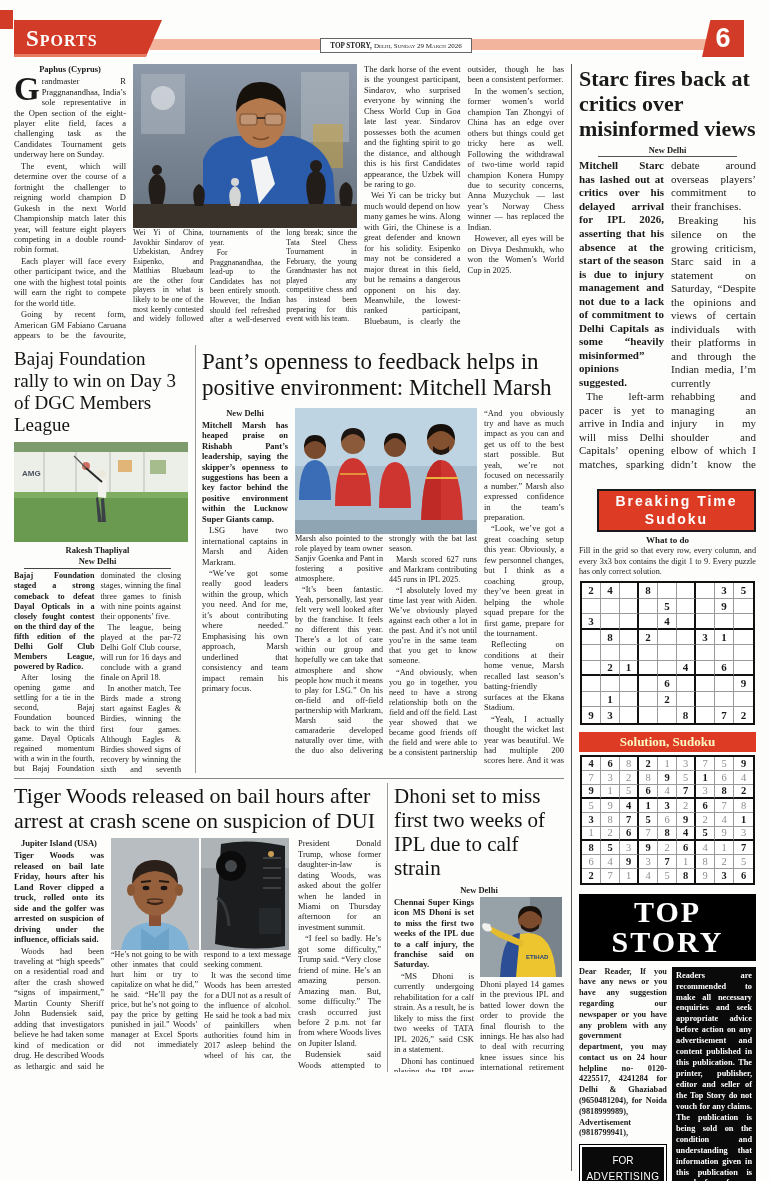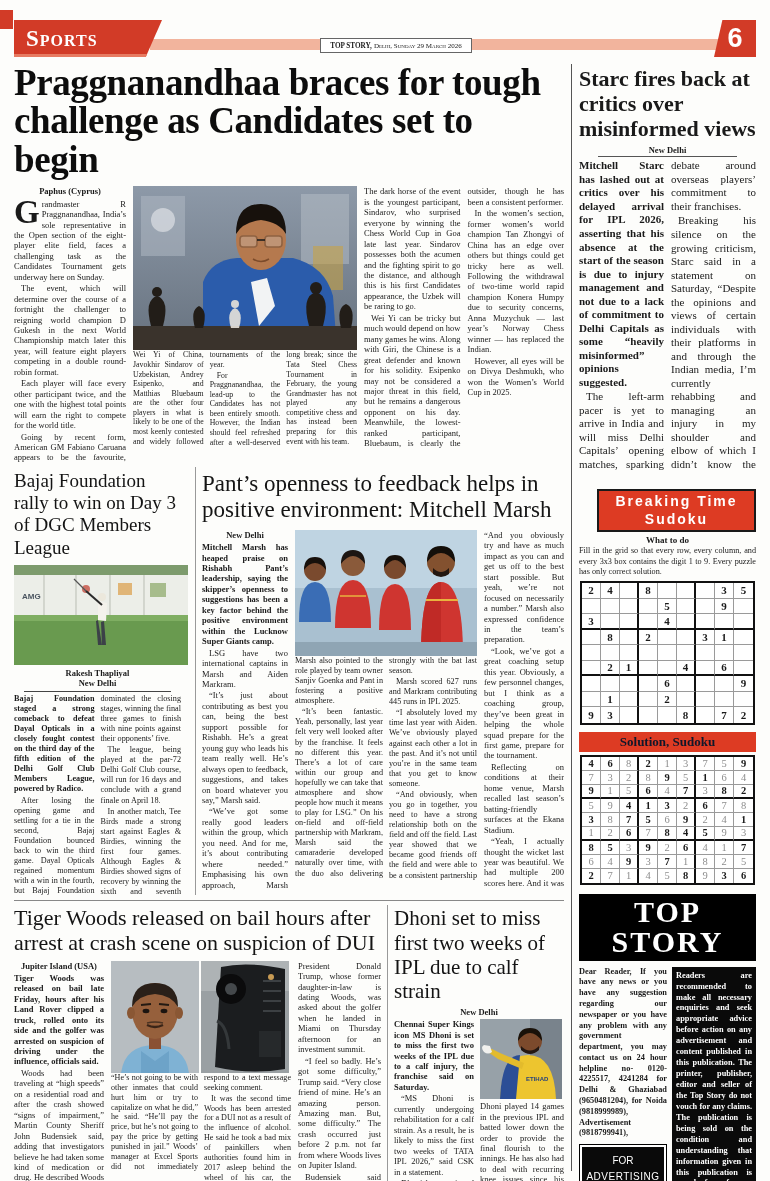--- a/index.html
+++ b/index.html
@@ -1,21 +1,21 @@
 <!DOCTYPE html>
 <html><head>
 <meta charset="utf-8">
 <style>
   * { margin:0; padding:0; box-sizing:border-box; }
   html,body { background:#e8e8e8; }
   .page { position:relative; width:770px; height:1181px; background:#fdfdfb; margin:0 auto;
           font-family:"Liberation Serif", serif; color:#1a1a1a; overflow:hidden; }
 
   
-  .masthead { position:absolute; top:8px; left:0; right:0; height:54px; }
+  .masthead { position:absolute; top:8px; left:0; right:12px; height:54px; }
   .corner-mark { position:absolute; left:0; top:2px; width:13px; height:19px; background:#d23b27; }
   .top-bar { position:absolute; left:150px; right:22px; top:31px; height:11px; background:#f2b49d; }
   .sports-banner { position:absolute; left:14px; top:12px; width:148px; height:37px; background:#d23b27;
       clip-path:polygon(0 0,100% 0,89% 100%,0 100%); color:#fff; display:flex; align-items:center;
       padding-left:12px; font-variant:small-caps; font-weight:bold; font-size:23px; letter-spacing:1px; }
   .sports-banner::after { content:""; position:absolute; left:0; bottom:0; width:100%; height:3px; background:#e77b62; }
   .issue-box { position:absolute; left:320px; top:30px; width:152px; height:15px; background:#fff;
       border:1px solid #666; display:flex; align-items:center; justify-content:center; font-size:7px;
       font-variant:small-caps; white-space:nowrap; }
   .issue-box b { font-size:7.2px; margin-right:2px; }
@@ -98,21 +98,21 @@
   .grid { display:grid; grid-template-columns:repeat(9,19px); border:2px solid #111; width:175px; margin:0 auto; background:#fff; }
   .grid .cell { display:flex; align-items:center; justify-content:center; font-weight:bold; font-size:11px;
       border-right:1px solid #9a9a9a; border-bottom:1px solid #9a9a9a; }
   .grid.puzzle .cell { height:15.5px; }
   .grid.solution .cell { height:14px; font-size:10.5px; }
   .grid .cell.br { border-right:2px solid #111; }
   .grid .cell.bb { border-bottom:2px solid #111; }
   .grid .cell.er { border-right:none; }
   .grid .cell.eb { border-bottom:none; }
   .grid .cell.lt { color:#8d8d8d; font-weight:normal; }
-  .sol-banner { background:#dd3b23; color:#0f172a; text-align:center; font-weight:bold; font-size:13px;
+  .sol-banner { background:#dd3b23; color:#fef9c3; text-align:center; font-weight:bold; font-size:13px;
       padding:2px 0; margin:7px 0 3px;font-family:Liberation Serif, serif; }
 
   .topstory { margin-top:9px; }
   .ts-banner { background:#000; color:#fff; text-align:center; font-weight:bold; font-size:30px;
       letter-spacing:2px; padding:3px 0 4px; line-height:1; }
   .ts-body { display:flex; gap:5px; margin-top:6px; height:252px; overflow:hidden; }
   .ts-left { width:88px; flex:none; }
   .ts-left p { font-size:8.3px; font-weight:bold; text-align:justify; line-height:1.3; }
   .ad-box { border:1px solid #000; background:#fff; padding:2px; margin-top:5px; }
   .ad-inner { background:#0a0a0a; color:#fff; text-align:center; padding:6px 2px;
@@ -144,21 +144,20 @@
       <span> Delhi, Sunday 29 March 2026</span>
     </div>
     <div class="page-num">6</div>
   </header>
 
   <div class="content">
 
     <div class="main-col">
 
       <section>
-        <h1 class="headline">Praggnanandhaa braces for tough challenge as Candidates set to begin</h1>
         <div class="lead-body">
           <div class="lead-colA">
             <div class="dl">Paphus (Cyprus)</div>
             <div class="plist">
                 <p>Grandmaster R Praggnanandhaa, India’s sole representative in the Open section of the eight-player elite field, faces a challenging task as the Candidates Tournament gets underway here on Sunday.</p>
                 <p>The event, which will determine over the course of a fortnight the challenger to reigning world champion D Gukesh in the next World Championship match later this year, will feature eight players competing in a double round-robin format.</p>
                 <p>Each player will face every other participant twice, and the one with the highest total points will earn the right to compete for the world title.</p>
                 <p>Going by recent form, American GM Fabiano Caruana appears to be the favourite, ahead of compatriot Hikaru Nakamura, who qualified through his rating. Dutch Grandmaster Anish Giri has also been in good form and is one to watch; if he gets going, he will be a formidable contender.</p>
               </div>
           </div>
@@ -254,21 +253,20 @@
         </section>
 
         <section class="pant">
           <h2 class="sub-head">Pant’s openness to feedback helps in positive environment: Mitchell Marsh</h2>
           <div class="pant-body">
             <div class="pant-colA">
               <div class="dl">New Delhi</div>
               <div class="plist lede">
                   <p>Mitchell Marsh has heaped praise on Rishabh Pant’s leadership, saying the skipper’s openness to suggestions has been a key factor behind the positive environment within the Lucknow Super Giants camp.</p>
                   <p>LSG have two international captains in Marsh and Aiden Markram.</p>
-                  <p>“It’s just about contributing as best you can, being the best support possible for Rishabh. He’s a great young guy who leads his team really well. He’s always open to feedback, suggestions, and takes on board whatever you say,” Marsh said.</p>
                   <p>“We’ve got some really good leaders within the group, which you need. And for me, it’s about contributing where needed.” Emphasising his own approach, Marsh underlined that consistency and team impact remain his primary focus.</p>
                 </div>
             </div>
             <div class="pant-mid">
               <svg class="photo" width="182" height="126" viewBox="0 0 182 126">
                 <rect width="182" height="126" fill="#bfd4e2"></rect>
                 <rect y="58" width="182" height="68" fill="#a9c0d0"></rect>
                 <g>
                   <circle cx="20" cy="40" r="11" fill="#7a4a2e"></circle>
                   <path d="M9 40 Q9 27 20 27 Q31 27 31 40 Q26 33 20 33 Q14 33 9 40Z" fill="#17100b"></path>

